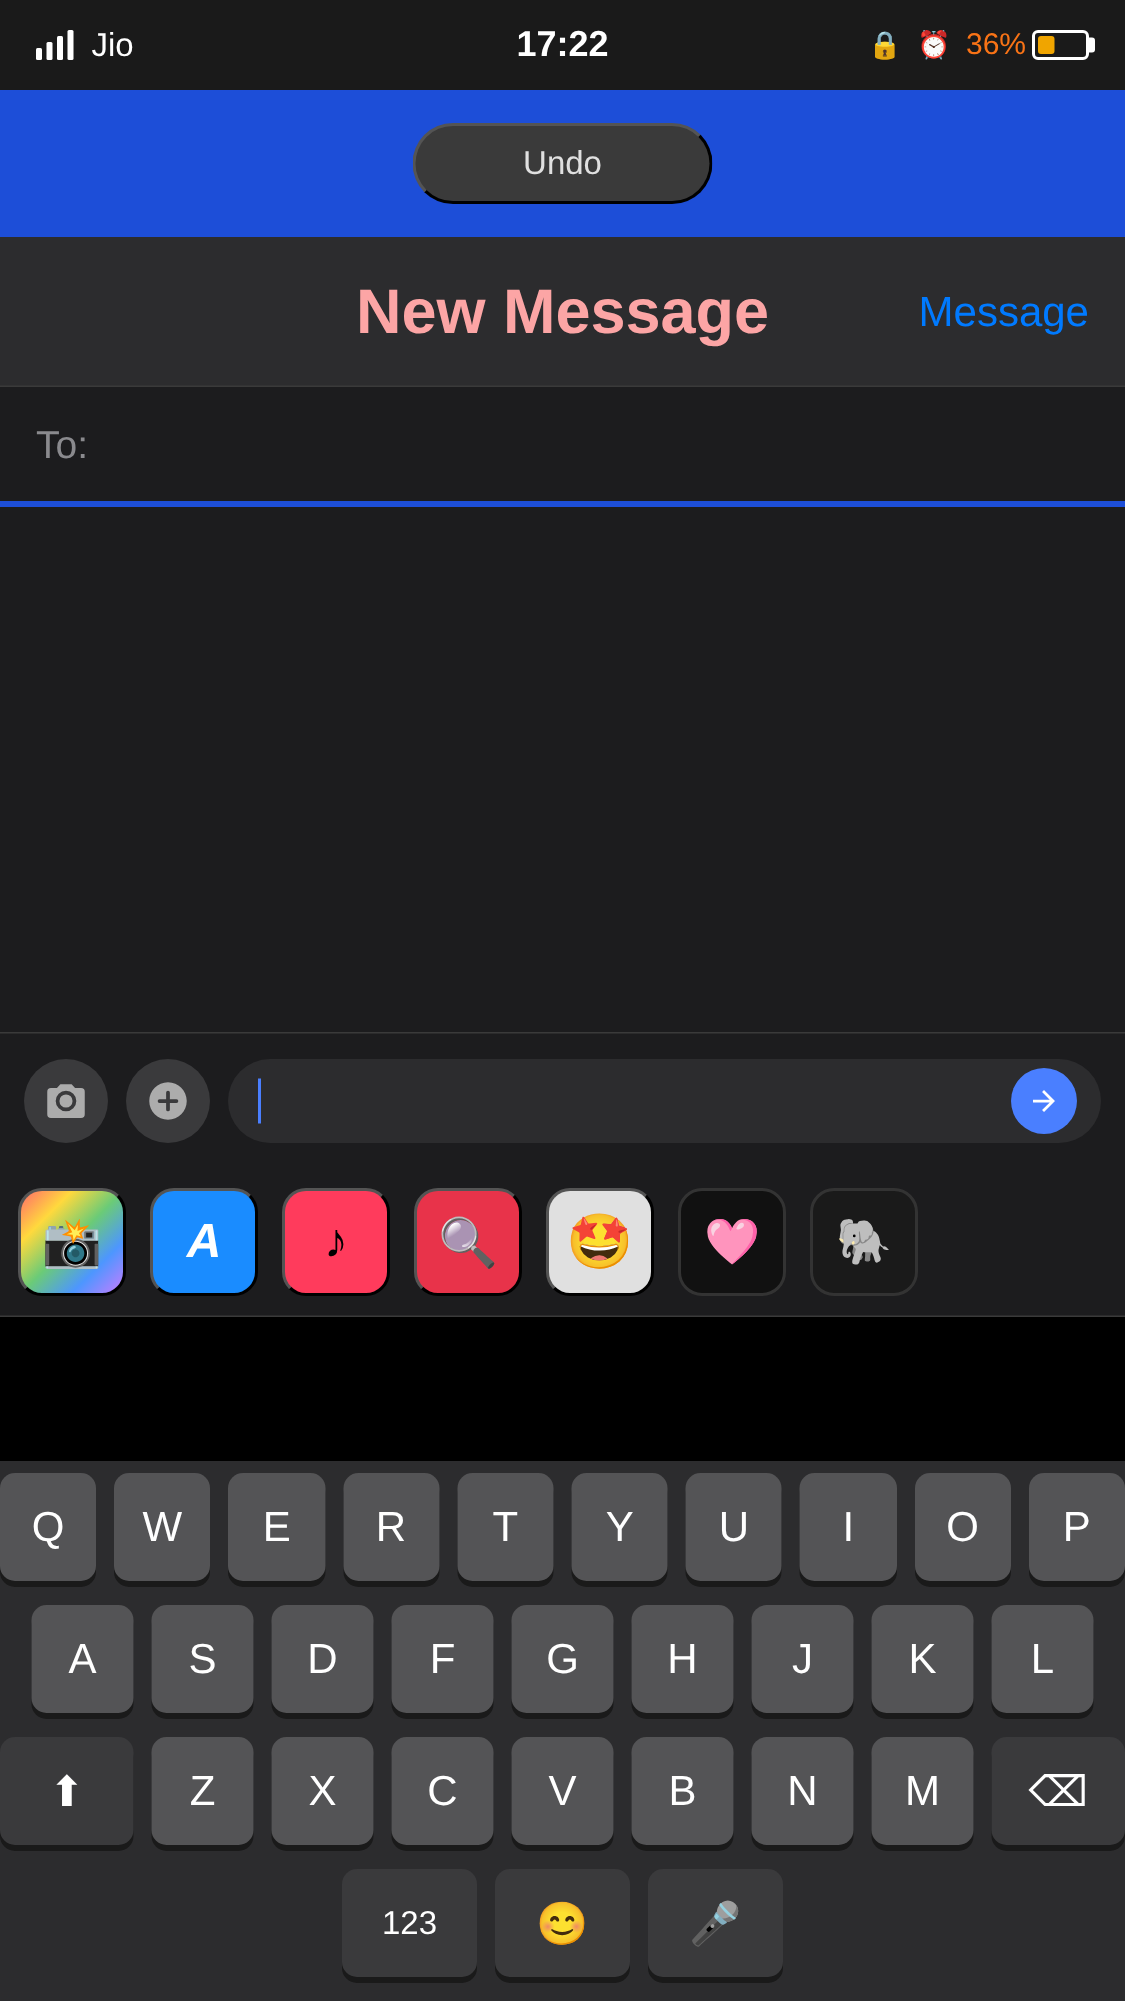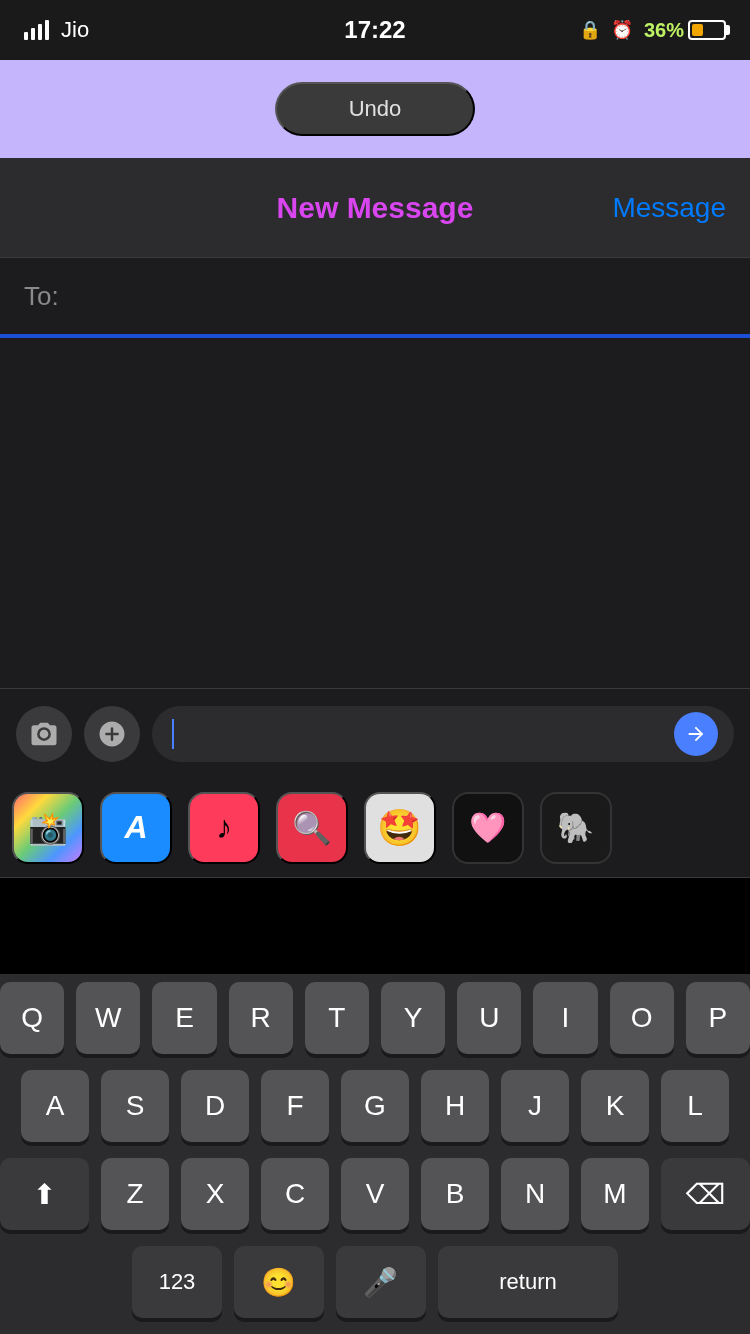--- a/index.html
+++ b/index.html
@@ -60,23 +60,23 @@
     .status-icon {
       color: #fff;
       font-size: 18px;
     }
     .battery-container {
       display: flex;
       align-items: center;
       gap: 4px;
     }
     .battery-percent {
-      color: #bef264;
+      color: #f97316;
       font-size: 20px;
-      font-weight: 700;
+      font-weight: 400;
       text-align: right;
     }
     .battery-icon {
       width: 38px;
       height: 20px;
       border: 2px solid #fff;
       border-radius: 4px;
       position: relative;
       display: flex;
       align-items: center;
@@ -121,22 +121,22 @@
       background: #2c2c2e;
       width: 750px;
       height: 100px;
       display: flex;
       align-items: center;
       justify-content: center;
       position: relative;
       border-bottom: 1px solid #3a3a3a;
     }
     .header-title {
-      color: #d946ef;
-      font-size: 30px;
+      color: #fca5a5;
+      font-size: 42px;
       font-weight: 700;
     }
     .cancel-btn {
       position: absolute;
       right: 24px;
       color: #007aff;
       font-size: 28px;
       font-weight: 400;
       background: none;
       border: none;
@@ -360,21 +360,21 @@
     <span class="status-icon" style="font-size:18px;">⏰</span>
     <div class="battery-container">
       <span class="battery-percent">36%</span>
       <div class="battery-icon">
         <div class="battery-fill"></div>
       </div>
     </div>
   </div>
 </div>
 
-<div style="display:flex;justify-content:center;background:#c4b5fd;padding:10px 0;">
+<div style="display:flex;justify-content:center;background:#1d4ed8;padding:10px 0;">
   <button class="undo-pill">
     <span>Undo</span>
   </button>
 </div>
 
 <div class="header">
   <span class="header-title">New Message</span>
   <button class="cancel-btn">Message</button>
 </div>
 
@@ -453,15 +453,14 @@
     <div class="key">B</div>
     <div class="key">N</div>
     <div class="key">M</div>
     <div class="key key-delete">⌫</div>
   </div>
 
   <div class="key-row" style="padding-bottom:16px;">
     <div class="key key-number" style="font-size:22px;">123</div>
     <div class="key key-emoji">😊</div>
     <div class="key key-mic">🎤</div>
-    <div class="key key-return key-action" style="font-size:22px;">return</div>
   </div>
 </div>
 
 </body></html>

